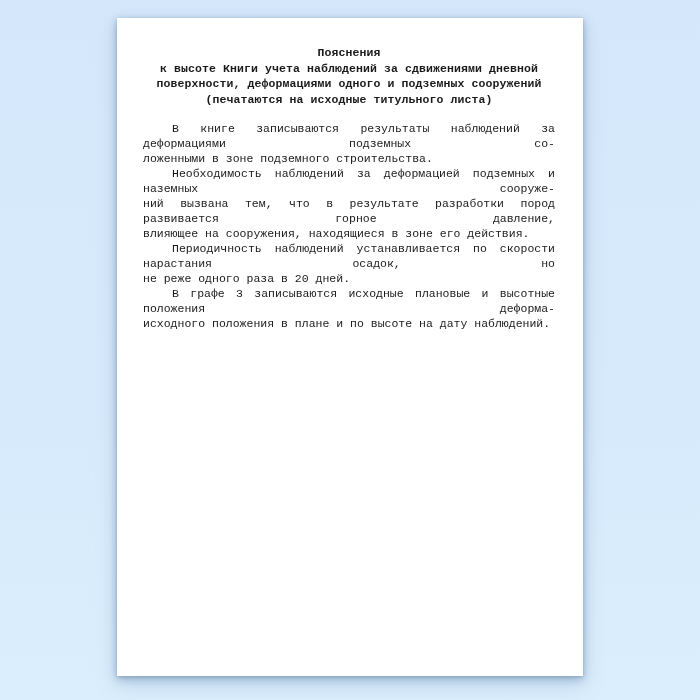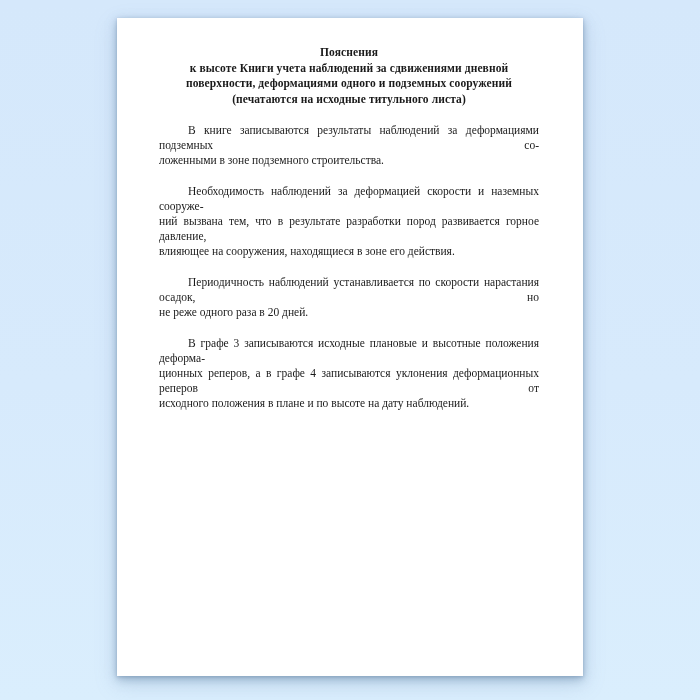--- a/index.html
+++ b/index.html
@@ -5,21 +5,21 @@
   html, body {
     margin: 0;
     padding: 0;
   }
   .stage {
     position: relative;
     width: 700px;
     height: 700px;
     background: linear-gradient(180deg, #d5e8fb 0%, #d7eafc 55%, #daeefd 100%);
     overflow: hidden;
-    font-family: Liberation Serif, serif;
+    font-family: Liberation Mono, monospace;
   }
   .paper {
     position: absolute;
     left: 117px;
     top: 18px;
     width: 466px;
     height: 658px;
     background: #ffffff;
     box-shadow: 0 3px 9px rgba(104, 134, 168, 0.55),
                 0 1px 3px rgba(104, 134, 168, 0.40),
@@ -34,21 +34,21 @@
     font-size: 11.5px;
     line-height: 15.5px;
     letter-spacing: 0.1px;
   }
   .doc-body {
     margin-top: 14px;
     font-size: 11.5px;
     line-height: 15px;
   }
   .para {
-    margin: 16px;
+    margin: 0;
   }
   .line {
     text-align: justify;
     text-align-last: justify;
     white-space: normal;
   }
   .line.first {
     text-indent: 29px;
   }
   .line.last {
@@ -69,31 +69,30 @@
     </div>
 
     <div class="doc-body">
 
       <div class="para">
         <div class="line first">В книге записываются результаты наблюдений за деформациями подземных со-</div>
         <div class="line last">ложенными в зоне подземного строительства.</div>
       </div>
 
       <div class="para">
-        <div class="line first">Необходимость наблюдений за деформацией скорости и наземных сооруже-</div>
+        <div class="line first">Необходимость наблюдений за деформацией подземных и наземных сооруже-</div>
         <div class="line">ний вызвана тем, что в результате разработки пород развивается горное давление,</div>
         <div class="line last">влияющее на сооружения, находящиеся в зоне его действия.</div>
       </div>
 
       <div class="para">
         <div class="line first">Периодичность наблюдений устанавливается по скорости нарастания осадок, но</div>
         <div class="line last">не реже одного раза в 20 дней.</div>
       </div>
 
       <div class="para">
         <div class="line first">В графе 3 записываются исходные плановые и высотные положения деформа-</div>
-        <div class="line">ционных реперов, а в графе 4 записываются уклонения деформационных реперов от</div>
         <div class="line last">исходного положения в плане и по высоте на дату наблюдений.</div>
       </div>
 
     </div>
   </div>
 </div>
 
 </body></html>

